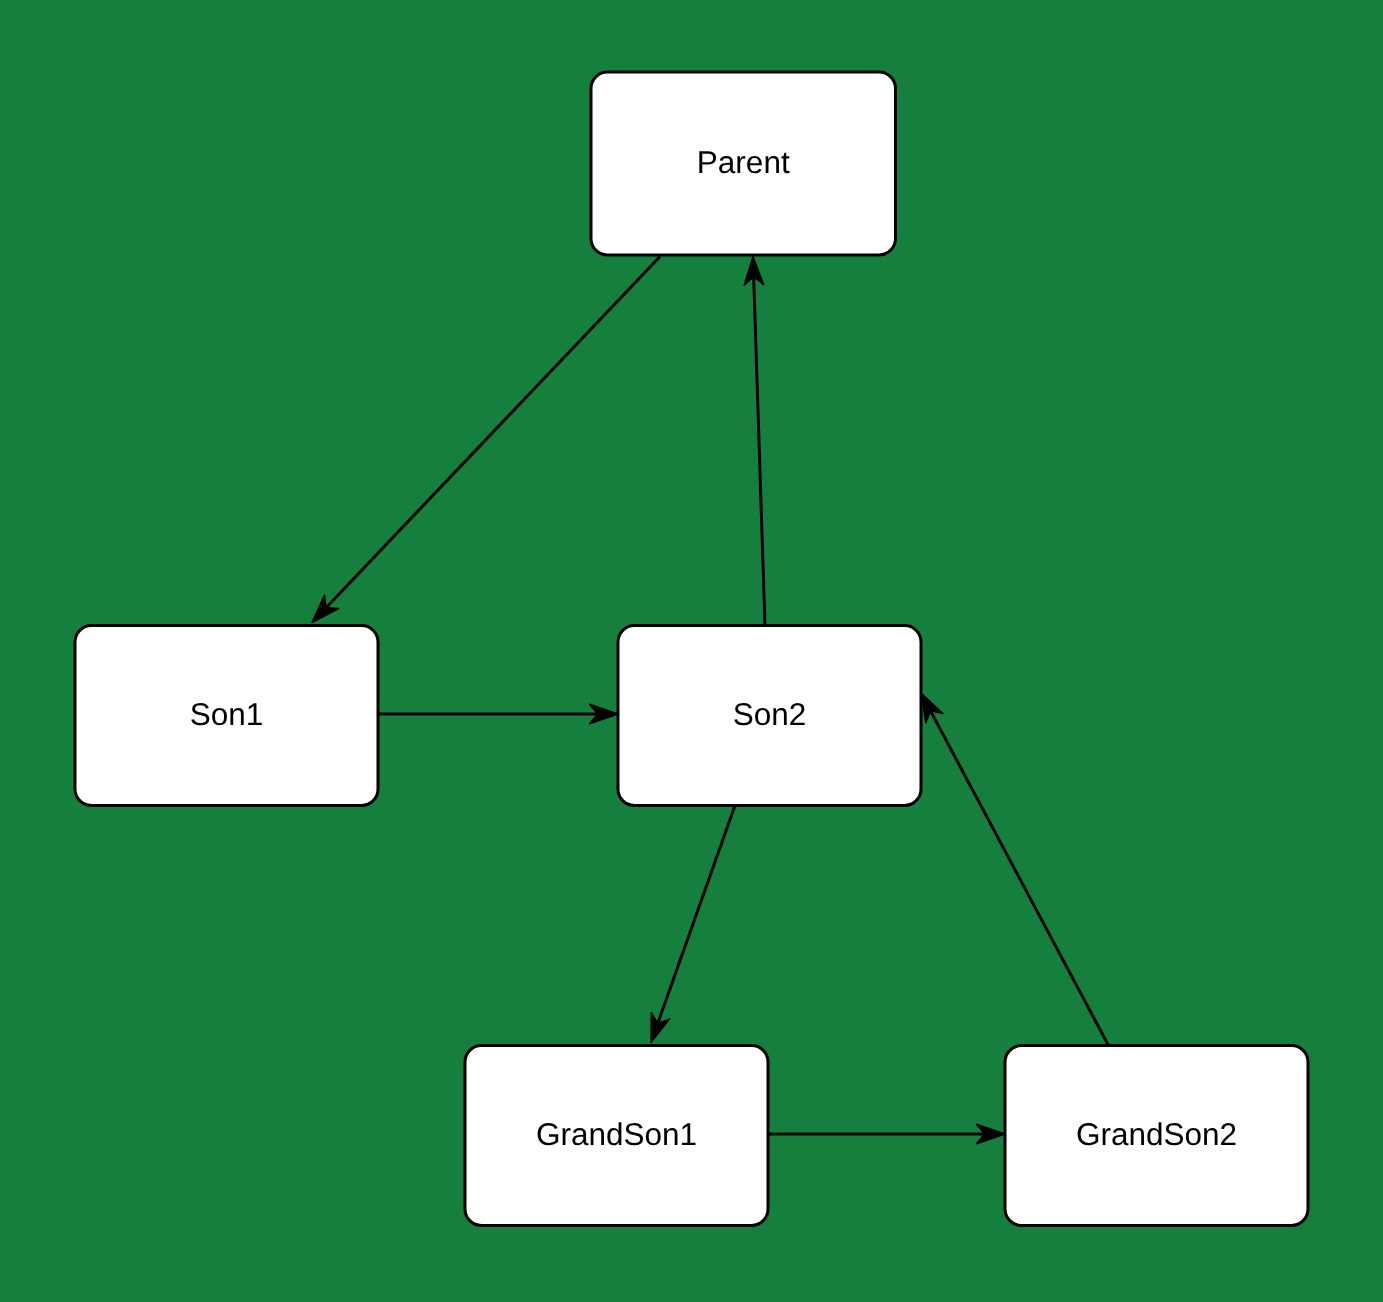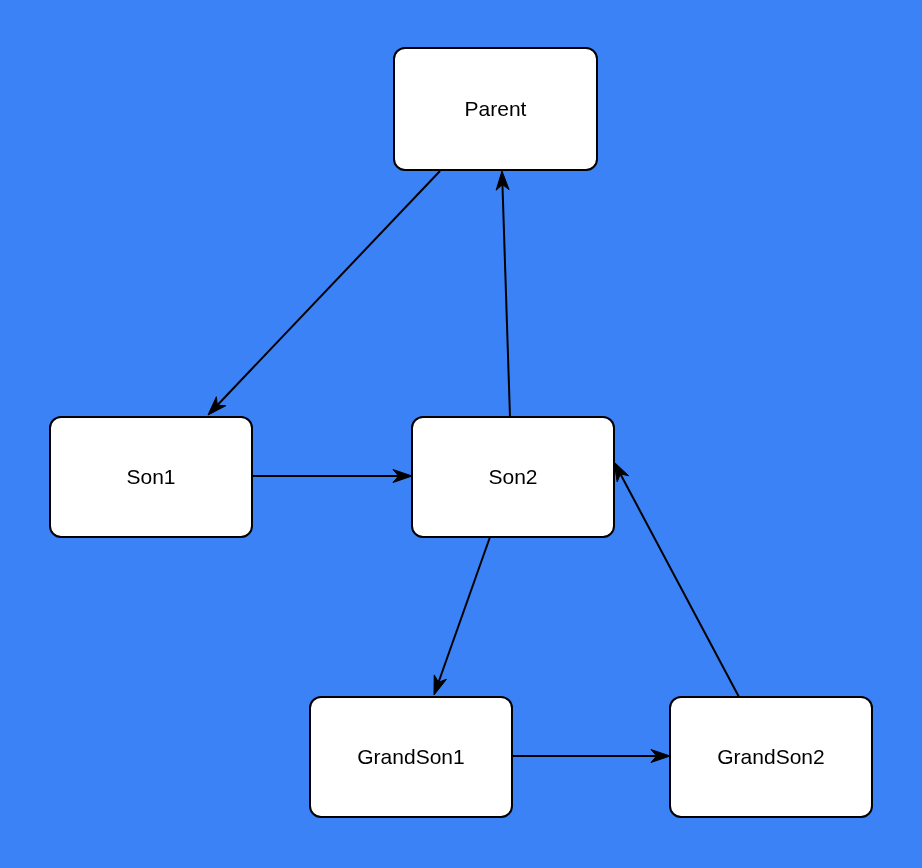--- a/index.html
+++ b/index.html
@@ -11,21 +11,21 @@
   body {
     width: 922px;
     height: 868px;
     font-family: "Liberation Sans", sans-serif;
     overflow: hidden;
   }
   #diagram-canvas {
     position: relative;
     width: 922px;
     height: 868px;
-    background: #3b82f6;
+    background: #15803d;
   }
   #diagram-svg {
     position: absolute;
     top: 0;
     left: 0;
     width: 922px;
     height: 868px;
     display: block;
   }
   .node-rect {

